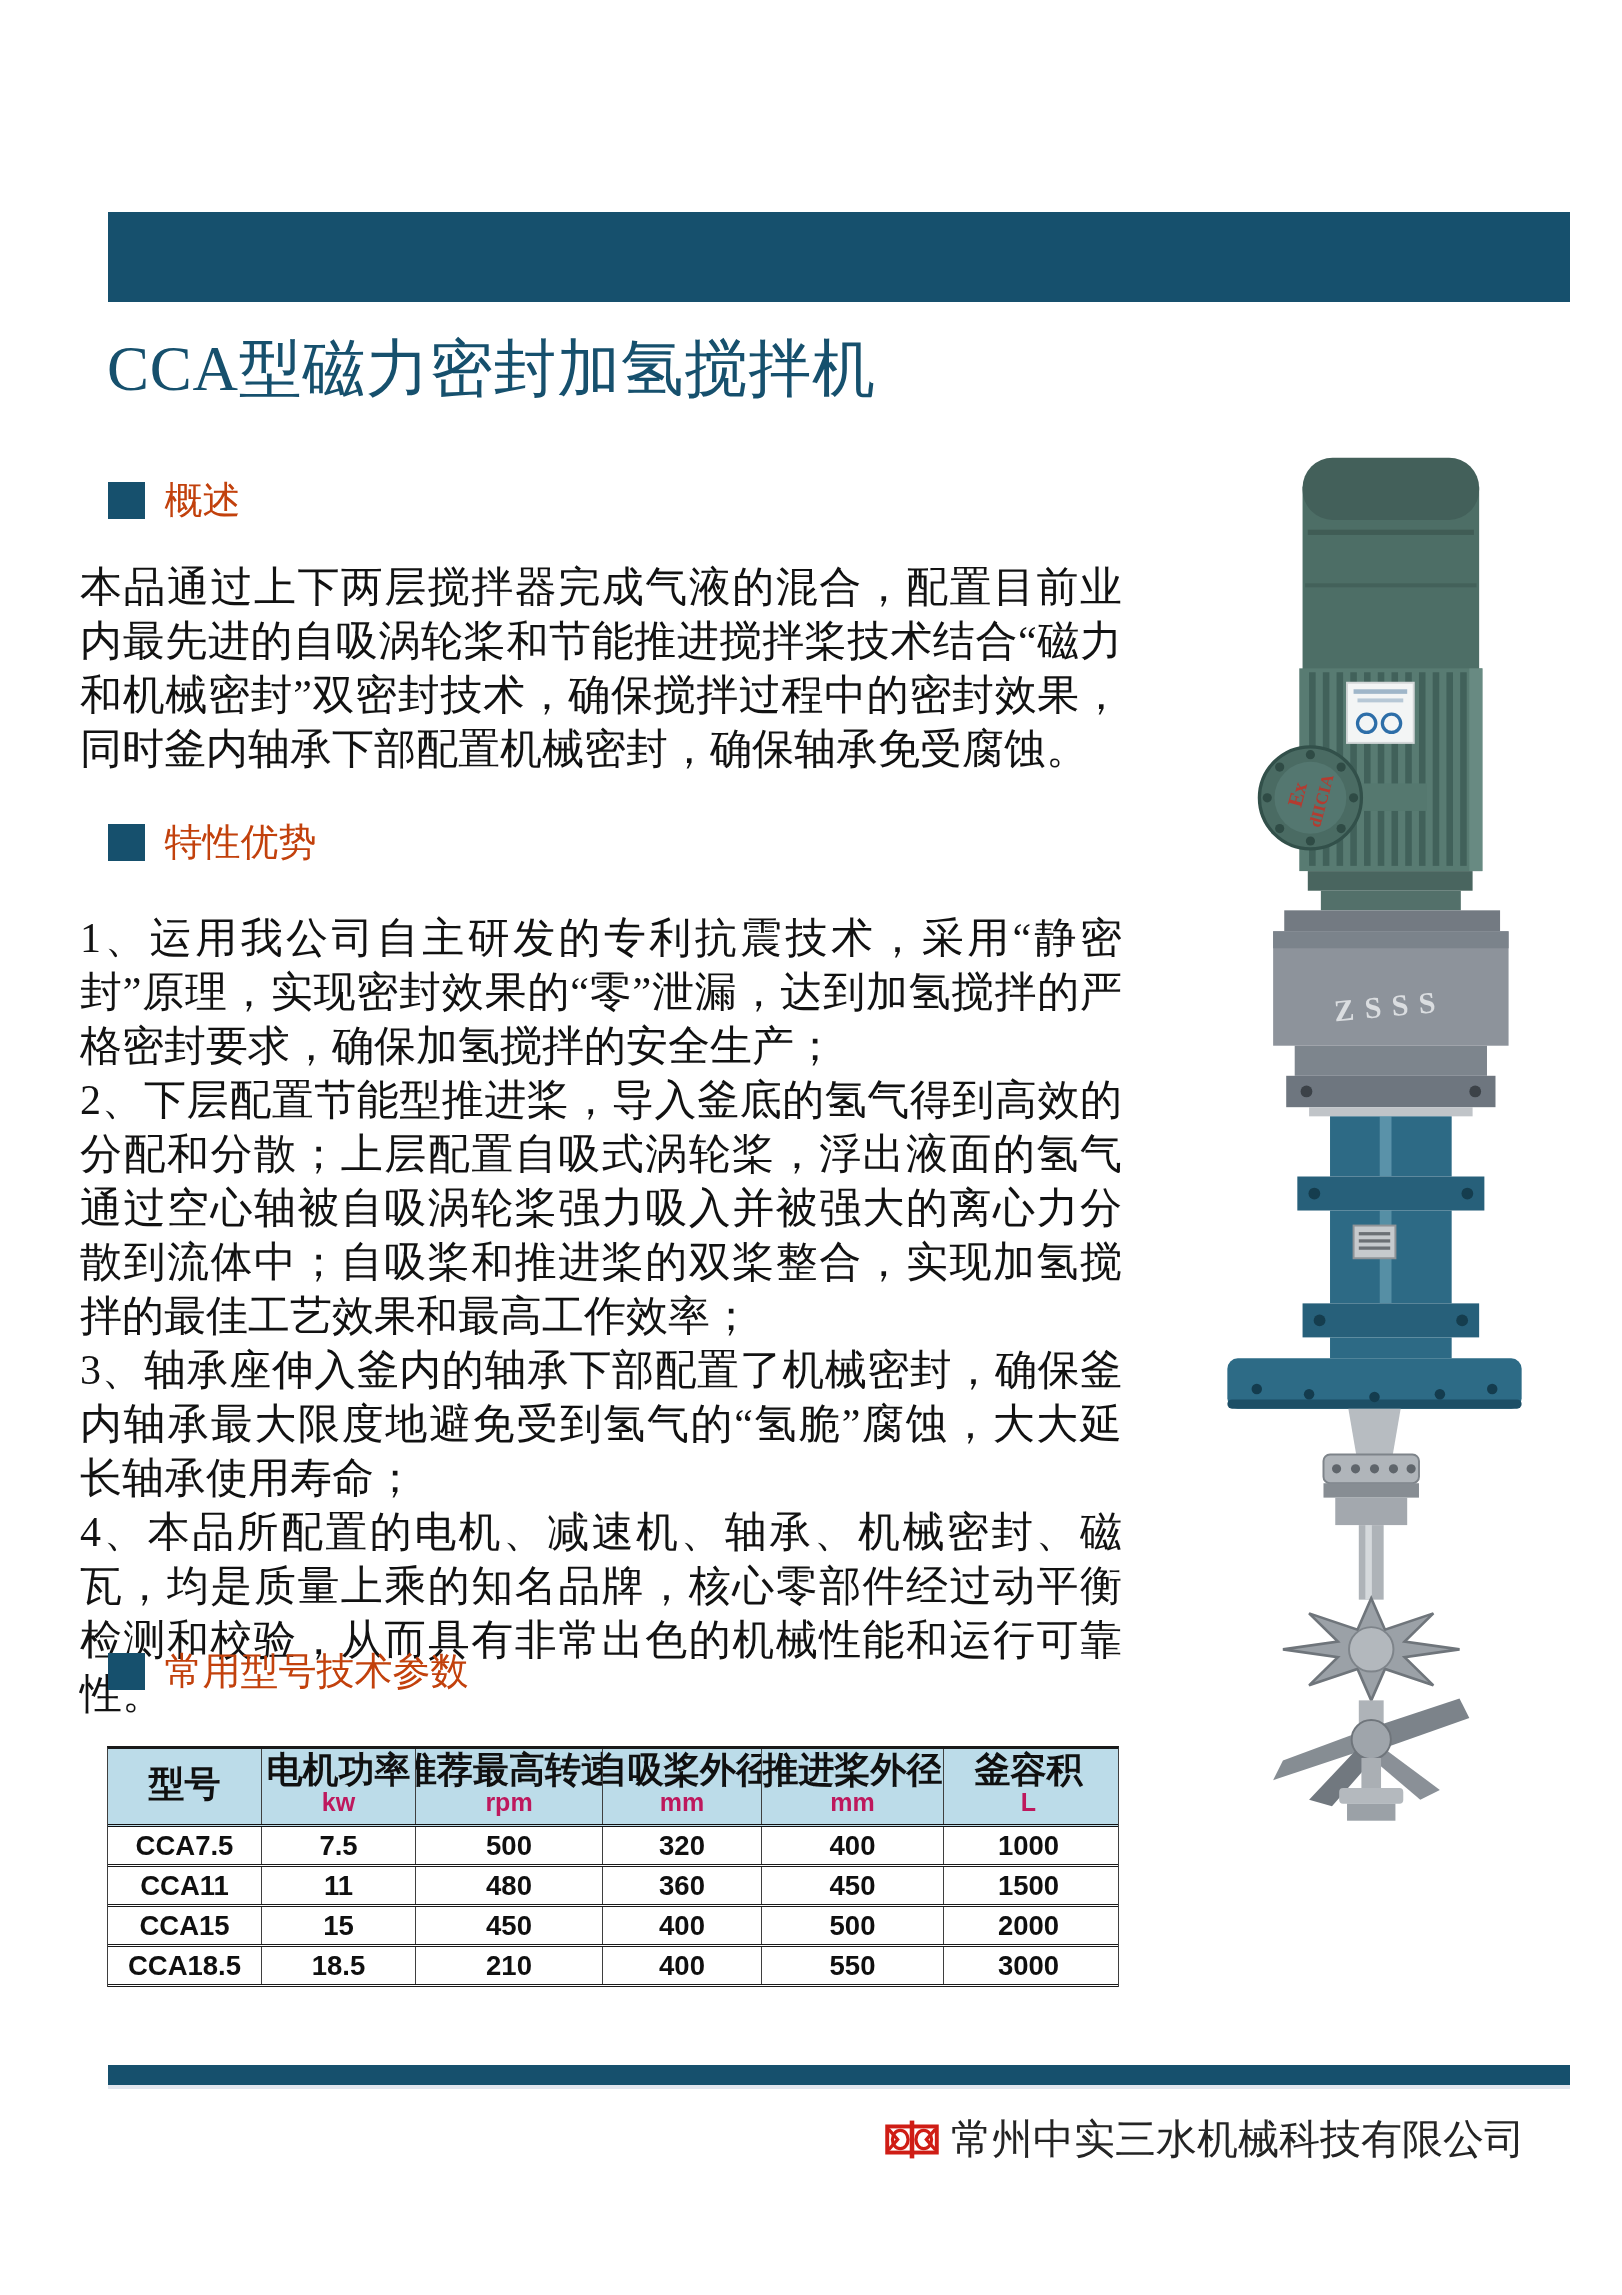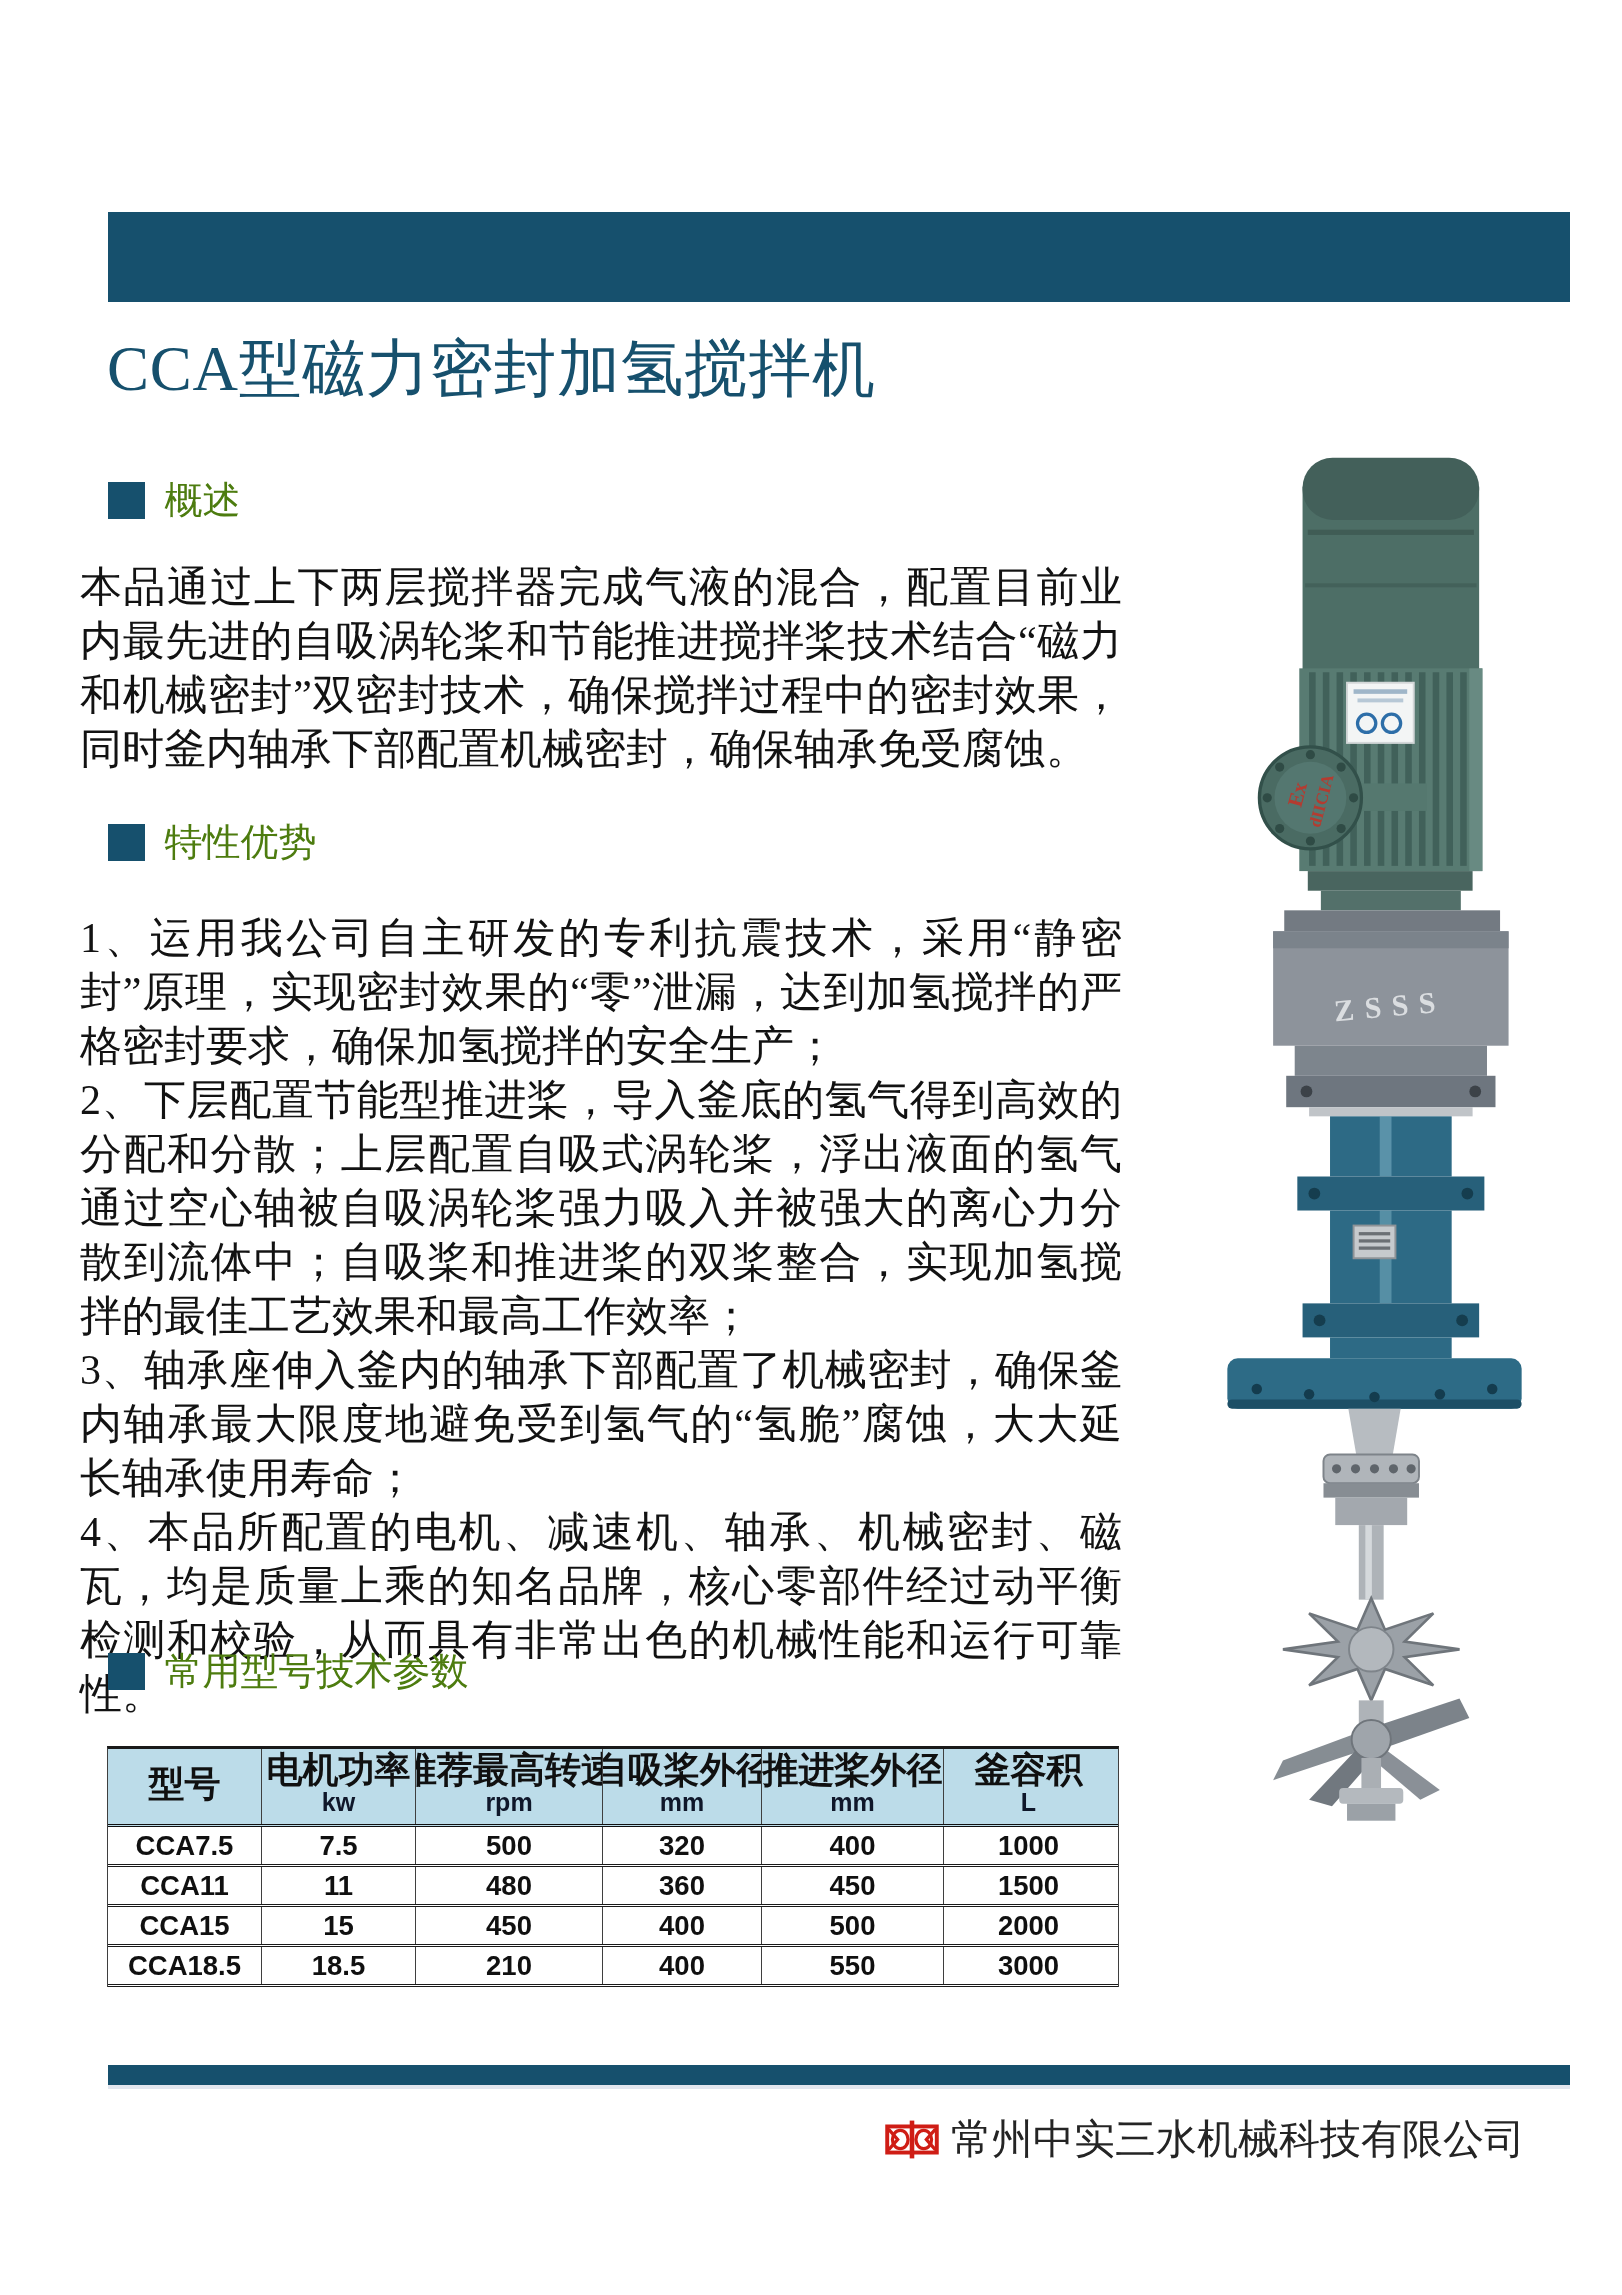--- a/index.html
+++ b/index.html
@@ -41,21 +41,21 @@
     gap: 19.6px;
   }
   .section-header .bullet {
     width: 37px; height: 37px;
     background: #16506d;
     flex: 0 0 auto;
   }
   .section-header .label {
     font-size: 38px;
     font-weight: 500;
-    color: #4d7c0f;
+    color: #c2410c;
     white-space: nowrap;
   }
   #sec-overview { top: 475px; }
   #sec-features { top: 817px; }
   #sec-specs    { top: 1646px; }
 
   
   .body-block {
     position: absolute;
     left: 80px;
@@ -113,21 +113,21 @@
     font-size: 36px;
     font-weight: 700;
     color: #101010;
     line-height: 31px;
     white-space: nowrap;
   }
   .th-unit {
     font-family: "Liberation Sans", "DejaVu Sans", sans-serif;
     font-size: 25px;
     font-weight: 700;
-    color: #0f172a;
+    color: #be185d;
     line-height: 29px;
   }
   .td {
     font-family: "Liberation Sans", "DejaVu Sans", sans-serif;
     font-size: 27.5px;
     font-weight: 700;
     color: #101010;
   }
 
   

